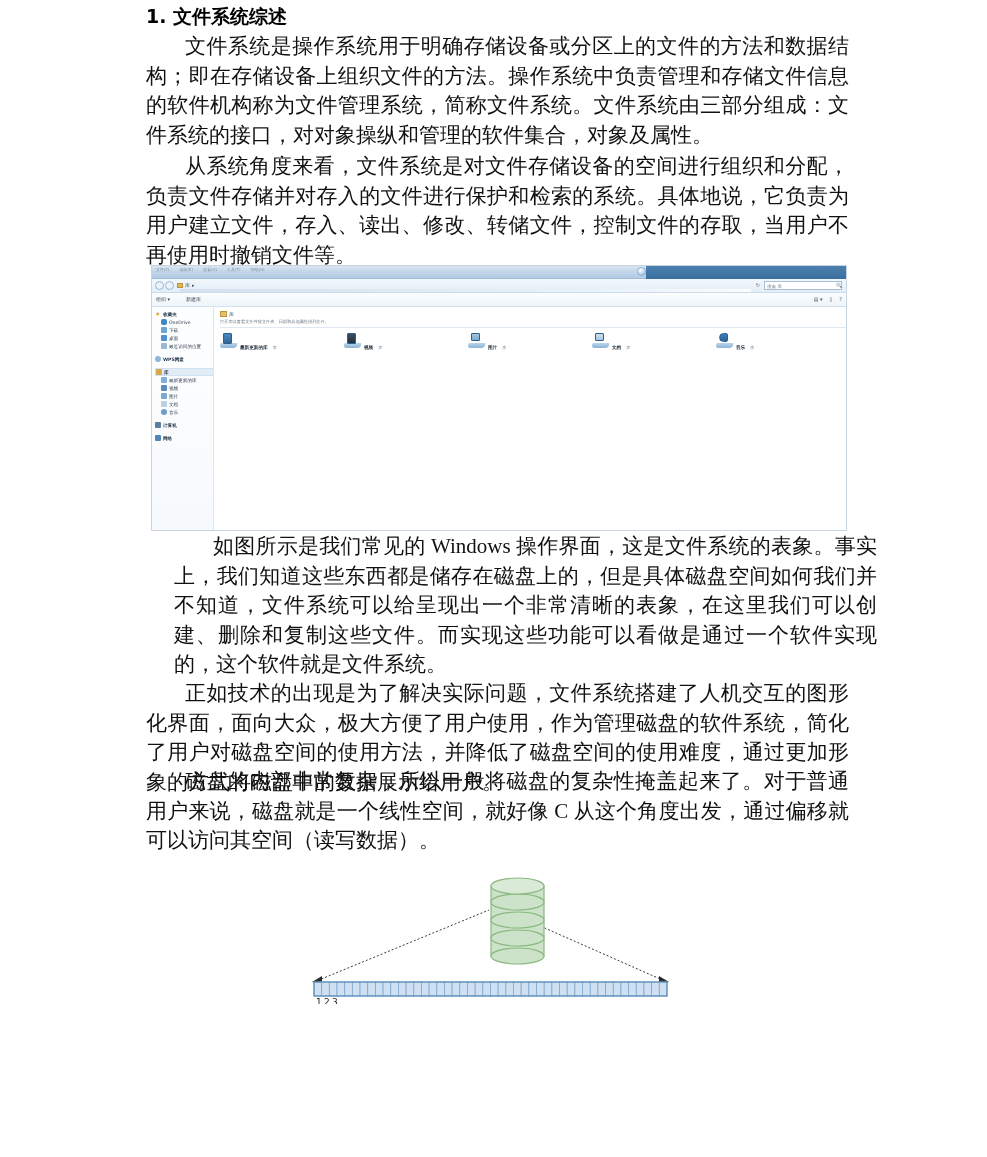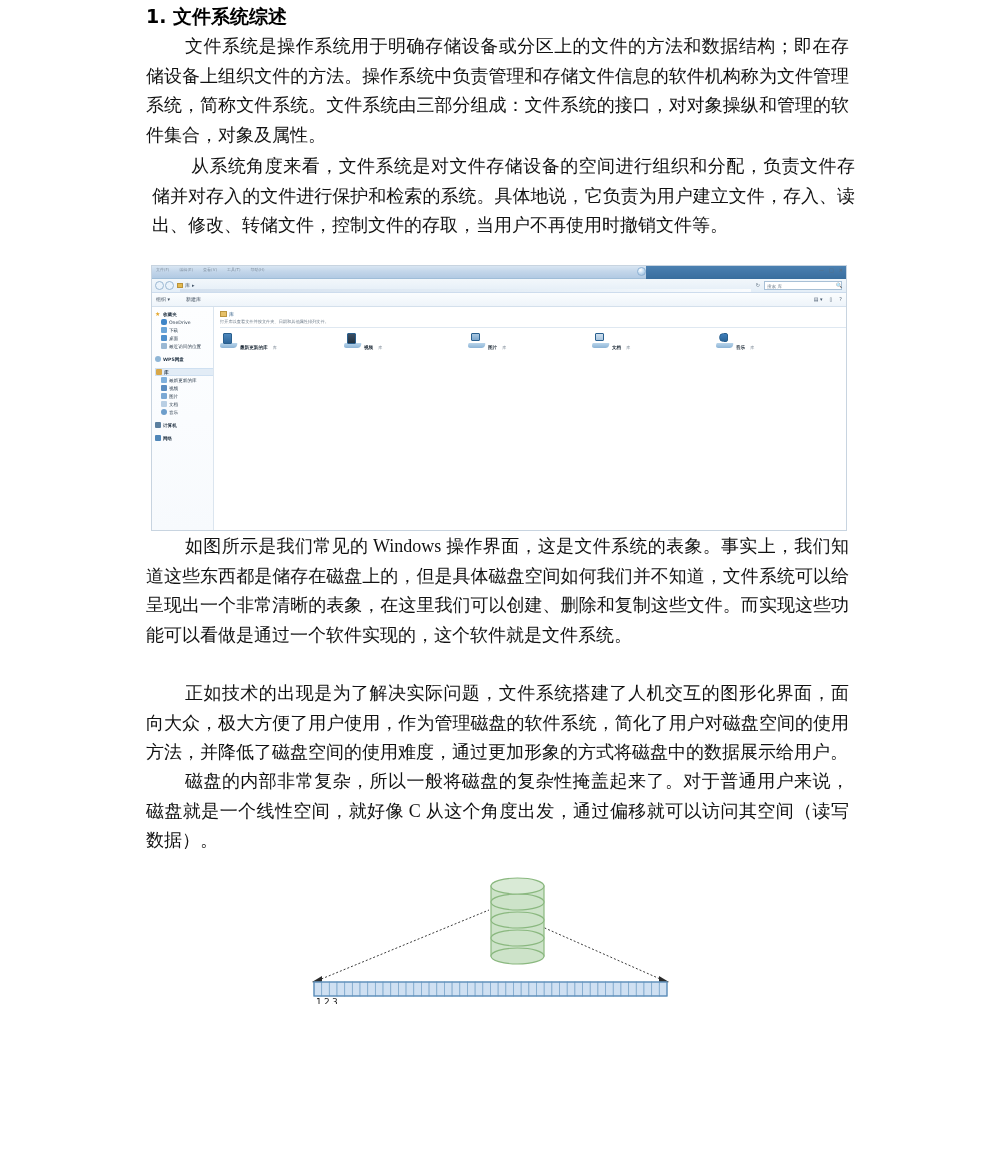--- a/index.html
+++ b/index.html
@@ -19,21 +19,21 @@
     font-family: "DejaVu Sans", "Liberation Sans", sans-serif;
     font-size: 19px; font-weight: bold; letter-spacing: 0px;
     color: #000;
   }
 
   
   .para {
     position: absolute;
     left: 146px; width: 703px;
     font-family: "Liberation Serif", "DejaVu Serif", serif;
-    font-size: 18px;
+    font-size: 21px;
     line-height: 29.5px;
     text-align: justify;
     text-justify: inter-character;
     text-indent: 39px;
     color: #111;
   }
 
   
   .shot {
     position: absolute;
@@ -195,21 +195,21 @@
 </style>
 </head>
 <body>
 
 <div class="page">
 
   <div class="h1">1. 文件系统综述</div>
 
   <div class="para" style="top:32px;">文件系统是操作系统用于明确存储设备或分区上的文件的方法和数据结构；即在存储设备上组织文件的方法。操作系统中负责管理和存储文件信息的软件机构称为文件管理系统，简称文件系统。文件系统由三部分组成：文件系统的接口，对对象操纵和管理的软件集合，对象及属性。</div>
 
-  <div class="para" style="top:152px;margin-left:6px;">从系统角度来看，文件系统是对文件存储设备的空间进行组织和分配，负责文件存储并对存入的文件进行保护和检索的系统。具体地说，它负责为用户建立文件，存入、读出、修改、转储文件，控制文件的存取，当用户不再使用时撤销文件等。</div>
+  <div class="para" style="top:152px;">从系统角度来看，文件系统是对文件存储设备的空间进行组织和分配，负责文件存储并对存入的文件进行保护和检索的系统。具体地说，它负责为用户建立文件，存入、读出、修改、转储文件，控制文件的存取，当用户不再使用时撤销文件等。</div>
 
   <div class="shot">
 
     <div class="shot-titlebar">
       <div class="tb-right-fill"></div>
       <div class="tb-tabs">
         <span class="tb-tab">文件(F)</span>
         <span class="tb-tab">编辑(E)</span>
         <span class="tb-tab">查看(V)</span>
         <span class="tb-tab">工具(T)</span>
@@ -386,21 +386,21 @@
               <span class="lib-name">音乐</span>
               <span class="lib-sub">库</span>
             </span>
           </div>
         </div>
       </div>
 
     </div>
   </div>
 
-  <div class="para" style="top:532px;">如图所示是我们常见的 Windows 操作界面，这是文件系统的表象。事实上，我们知道这些东西都是储存在磁盘上的，但是具体磁盘空间如何我们并不知道，文件系统可以给呈现出一个非常清晰的表象，在这里我们可以创建、删除和复制这些文件。而实现这些功能可以看做是通过一个软件实现的，这个软件就是文件系统。</div>
+  <div class="para" style="top:532px;margin-left:28px;">如图所示是我们常见的 Windows 操作界面，这是文件系统的表象。事实上，我们知道这些东西都是储存在磁盘上的，但是具体磁盘空间如何我们并不知道，文件系统可以给呈现出一个非常清晰的表象，在这里我们可以创建、删除和复制这些文件。而实现这些功能可以看做是通过一个软件实现的，这个软件就是文件系统。</div>
 
   <div class="para" style="top:679px;">正如技术的出现是为了解决实际问题，文件系统搭建了人机交互的图形化界面，面向大众，极大方便了用户使用，作为管理磁盘的软件系统，简化了用户对磁盘空间的使用方法，并降低了磁盘空间的使用难度，通过更加形象的方式将磁盘中的数据展示给用户。</div>
 
   <div class="para" style="top:767px;">磁盘的内部非常复杂，所以一般将磁盘的复杂性掩盖起来了。对于普通用户来说，磁盘就是一个线性空间，就好像 C 从这个角度出发，通过偏移就可以访问其空间（读写数据）。</div>
 
   <div class="figure">
     <svg width="703" height="132" viewBox="0 0 703 132">
 
       <g stroke="#3c3c3c" stroke-width="1" stroke-dasharray="2,2" fill="none">
         <line x1="168" y1="110" x2="343" y2="38"></line>

